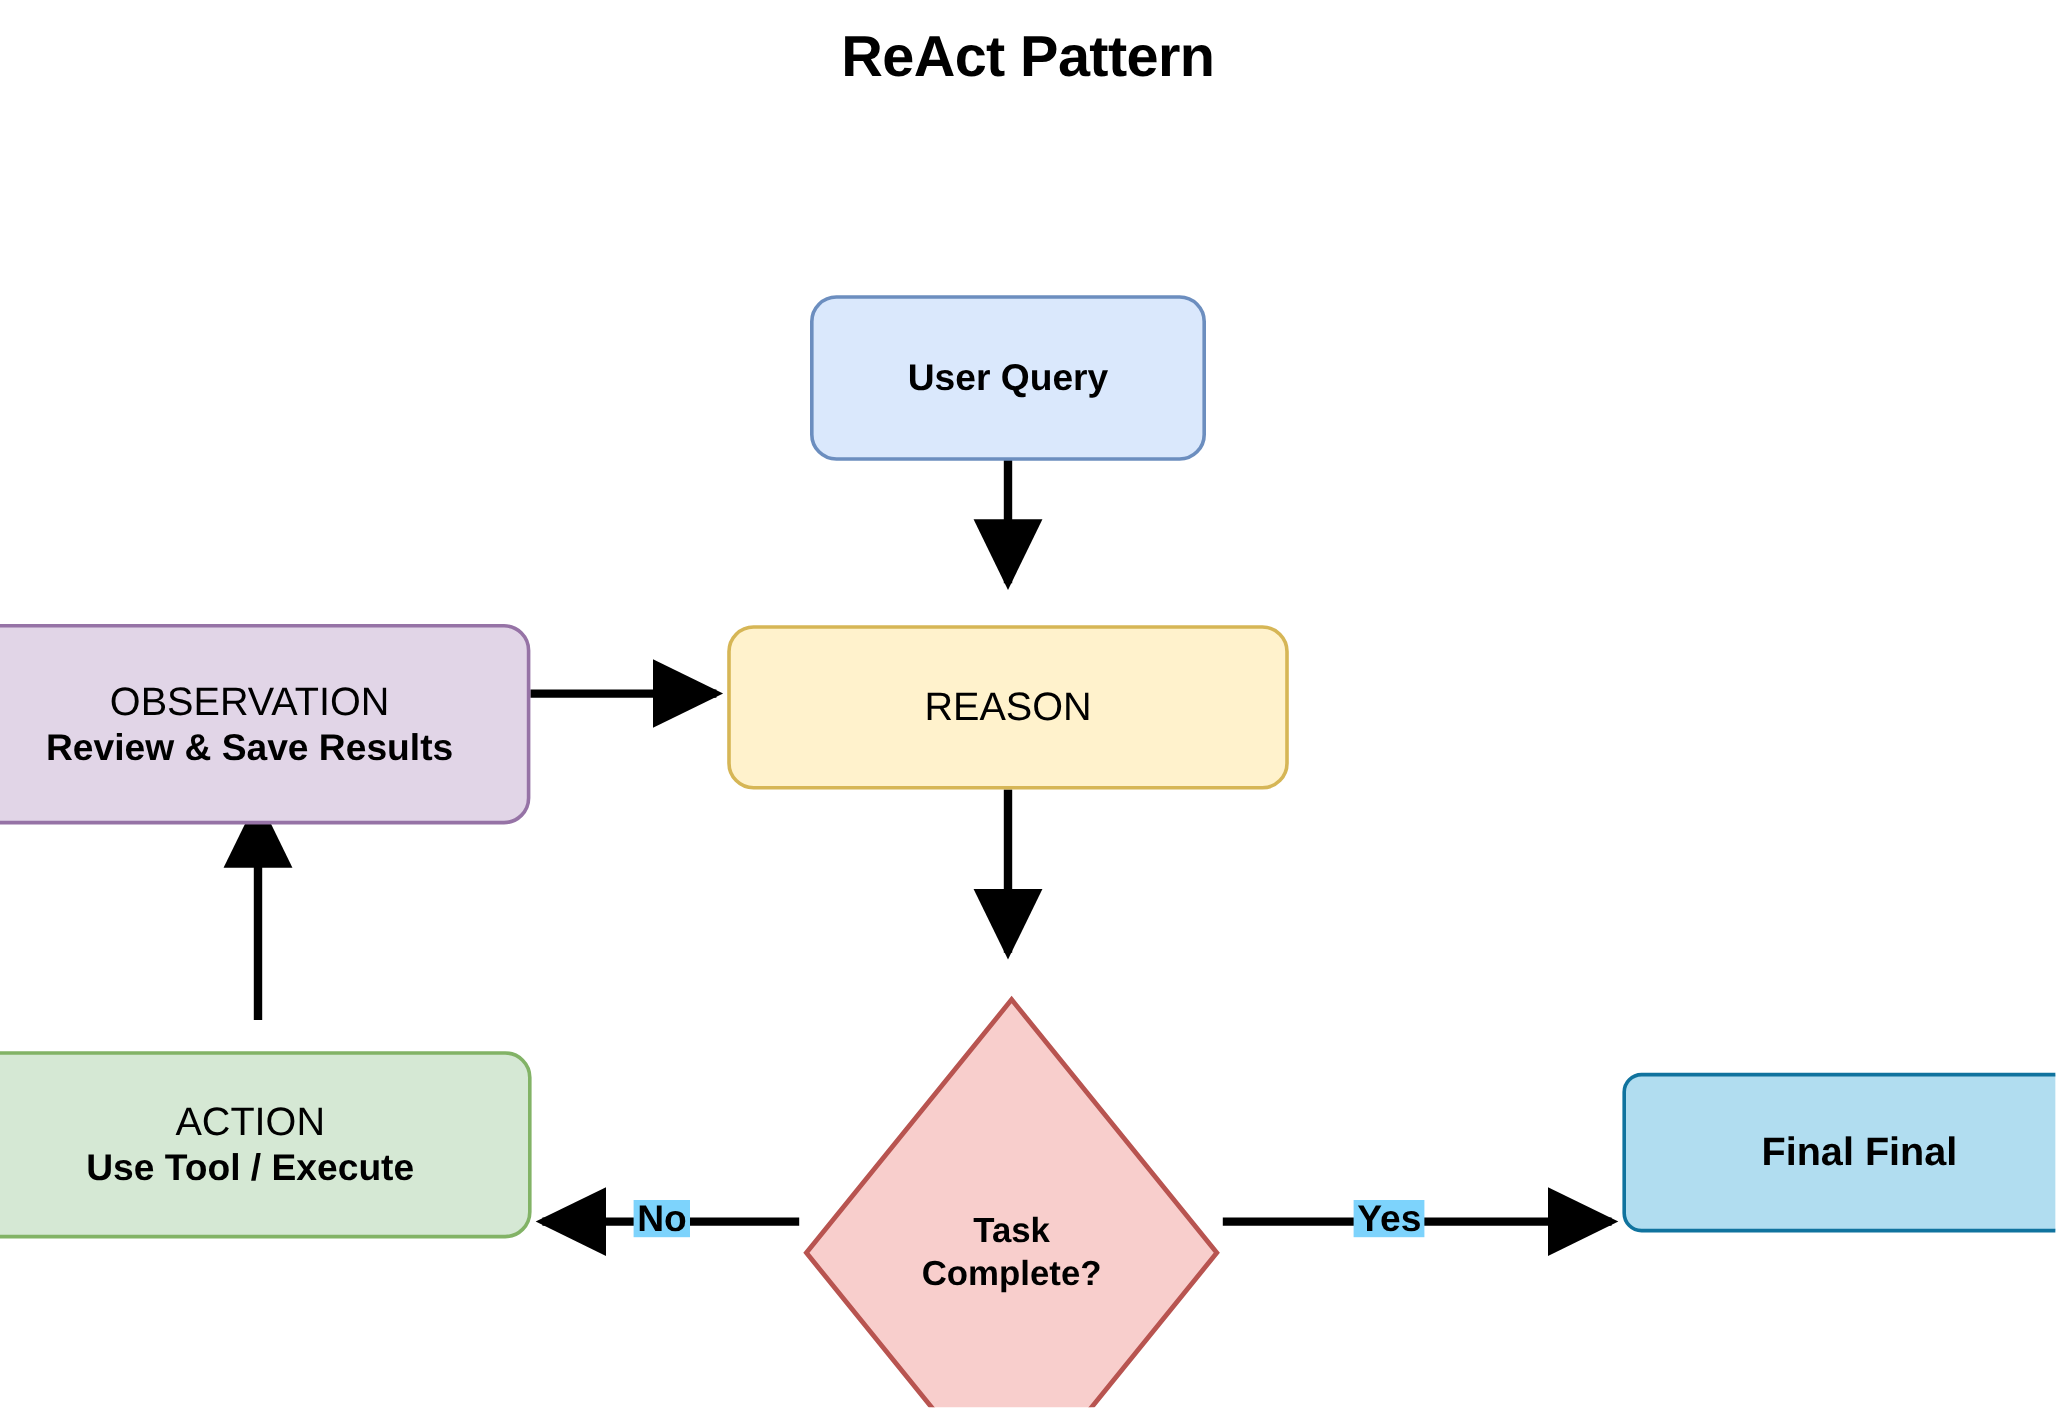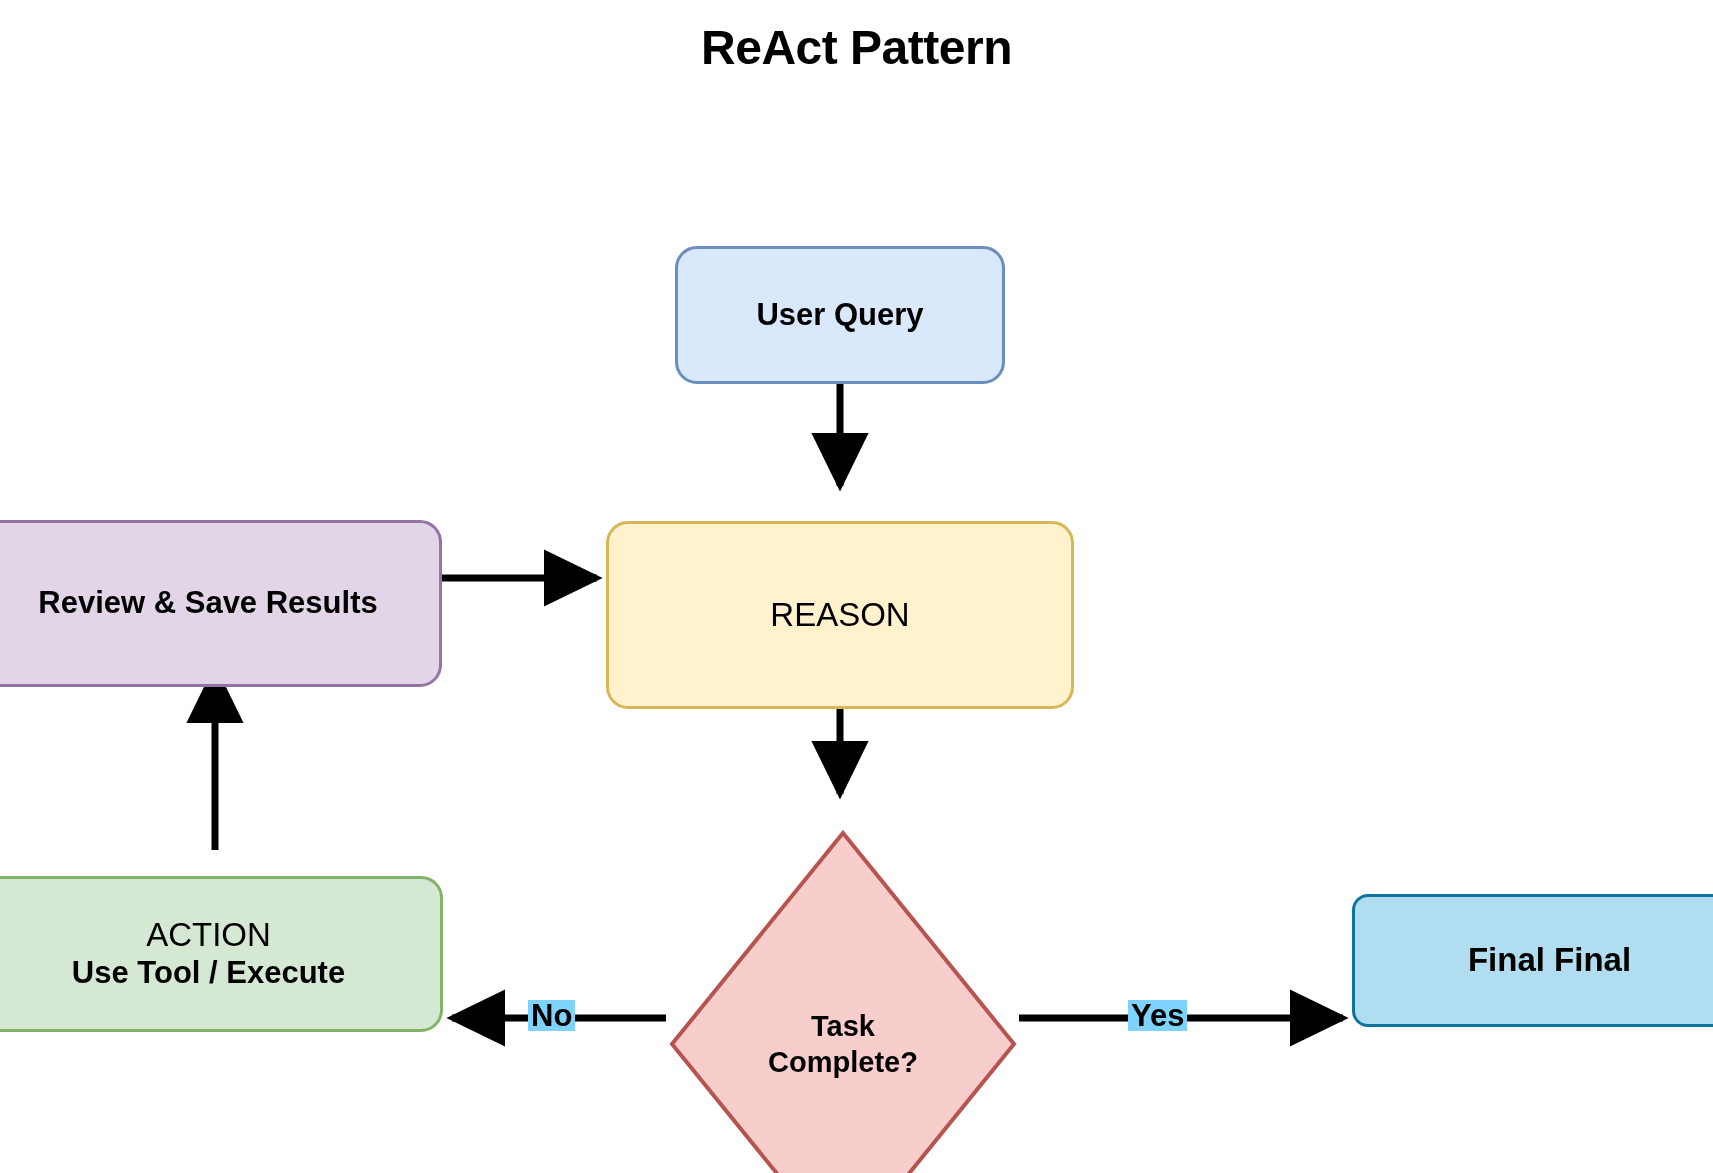--- a/index.html
+++ b/index.html
@@ -45,21 +45,21 @@
   }
 
   
   #node-user-query {
     left: 675px; top: 220px; width: 330px; height: 138px;
     background: #dae8fc; border-color: #6c8ebf;
   }
   #node-user-query .line1 { font-size: 31px; font-weight: bold; }
 
   #node-reason {
-    left: 606px; top: 495px; width: 468px; height: 188px;
+    left: 606px; top: 495px; width: 468px; height: 137px;
     background: #fff2cc; border-color: #d6b656; gap: 36px;
   }
   #node-reason .line1 { font-size: 33px; font-weight: normal; }
   #node-reason .line2 { font-size: 31px; font-weight: bold; }
 
   #node-observation {
     left: -26px; top: 494px; width: 468px; height: 167px;
     background: #e1d5e7; border-color: #9673a6;
   }
   #node-observation .line1 { font-size: 33px; font-weight: normal; }
@@ -158,20 +158,21 @@
 
   <div class="node rbox" id="node-user-query">
     <div class="line1">User Query</div>
   </div>
 
   <div class="node rbox" id="node-reason">
     <div class="line1">REASON</div>
   </div>
 
   <div class="node rbox" id="node-observation">
+    <div class="line1">OBSERVATION</div>
     <div class="line2">Review &amp; Save Results</div>
   </div>
 
   <div class="node rbox" id="node-action">
     <div class="line1">ACTION</div>
     <div class="line2">Use Tool / Execute</div>
   </div>
 
   <div class="node" id="node-decision">
     <svg class="diamond-svg" width="350" height="430" viewBox="0 0 350 430">

